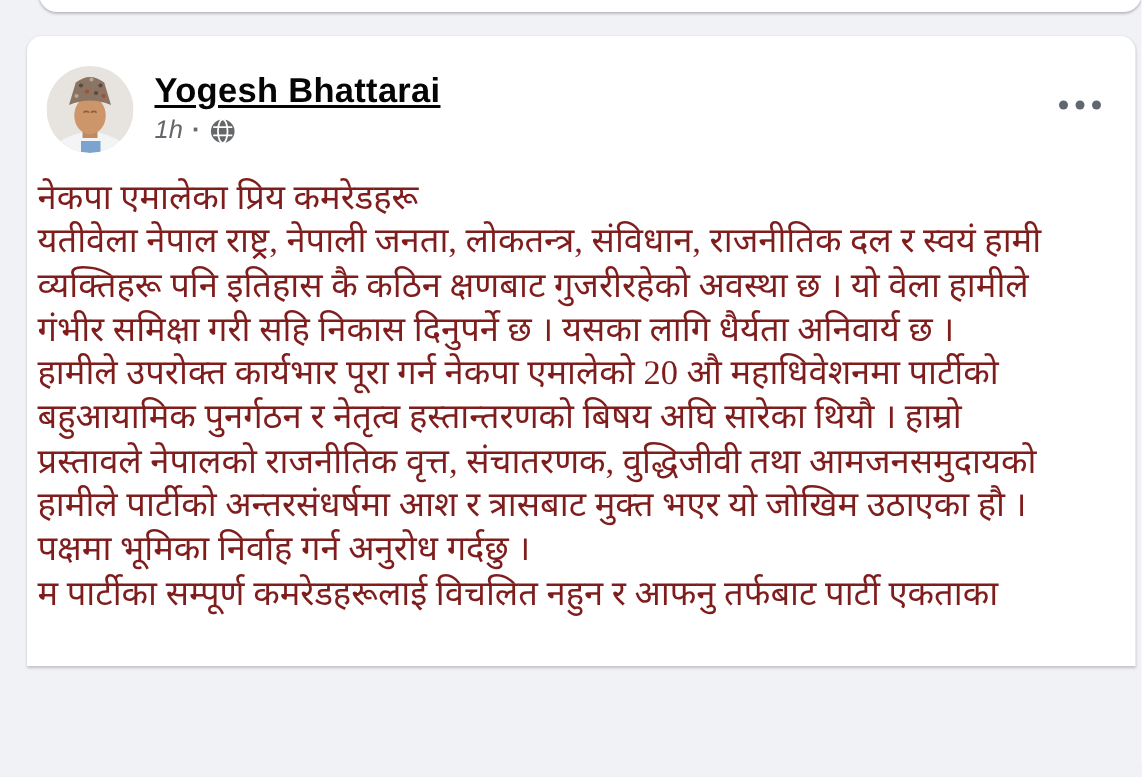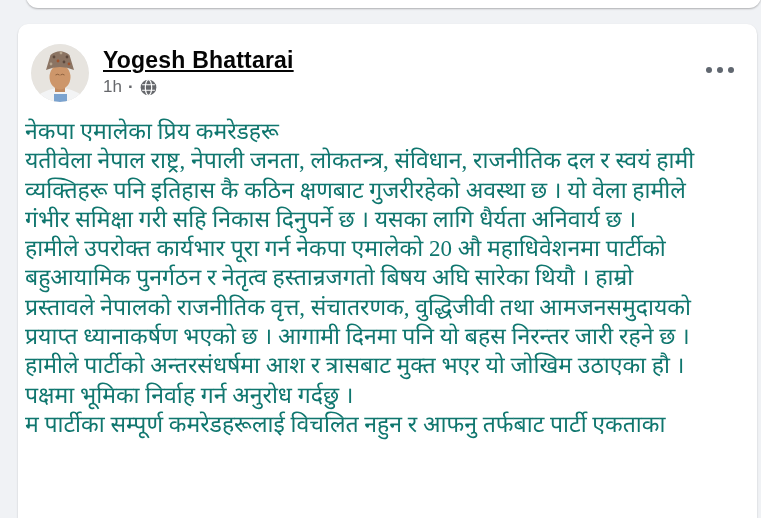--- a/index.html
+++ b/index.html
@@ -8,54 +8,54 @@
     background:#f0f2f5;
     font-family:"Liberation Sans","DejaVu Sans",sans-serif;
     overflow:hidden; position:relative;
   }
   .prev-card-edge {
     position:absolute; top:-8px; left:26px; right:0; height:16px;
     background:#ffffff; border-radius:0 0 12px 12px;
     box-shadow:0 1px 2px rgba(0,0,0,.28);
   }
   .post-card {
-    position:absolute; top:24px; left:18px; width:739px; height:494px;
+    position:absolute; top:24px; left:18px; width:739px; height:420px;
     background:#ffffff; border-radius:10px 10px 0 0;
     box-shadow:0 1px 2px rgba(0,0,0,.2);
   }
   .avatar {
     position:absolute; left:13px; top:20px; width:58px; height:58px;
     border-radius:50%; overflow:hidden; cursor:pointer;
     box-shadow:inset 0 0 0 1px rgba(0,0,0,.08);
   }
   .avatar svg { display:block; width:100%; height:100%; }
   .author-name {
     position:absolute; left:85px; top:23px;
     font-size:23px; font-weight:700; color:#050505;
     text-decoration:underline; letter-spacing:.2px; cursor:pointer;
     white-space:nowrap;
   }
   .meta-row {
     position:absolute; left:85px; top:53px;
     display:flex; align-items:center; gap:6px;
     font-size:17px; color:#65676b;
   }
-  .meta-row .ts { cursor:pointer; }
+  .meta-row .ts { cursor:pointer;font-style:italic; }
   .meta-row .sep { font-weight:700; }
   .globe { width:17px; height:17px; display:block; }
   .more-btn {
     position:absolute; left:676px; top:31px; width:52px; height:30px;
     display:flex; align-items:center; justify-content:center; gap:5px;
     background:none; border:none; border-radius:6px; cursor:pointer;
   }
   .more-btn .dot { width:6px; height:6px; border-radius:50%; background:#606770; }
   .post-text {
     position:absolute; left:7px; top:93px; width:728px;
     font-family:"Liberation Serif","DejaVu Serif",serif;
-    font-size:23px; line-height:29.3px; color:#0f766e;
+    font-size:23px; line-height:29.3px; color:#7f1d1d;
   }
   .post-text .line { white-space:nowrap; }
 </style>
 </head>
 <body>
 
 <div class="prev-card-edge"></div>
 
 <div class="post-card">
 
@@ -102,21 +102,20 @@
     <span class="dot"></span>
     <span class="dot"></span>
   </button>
 
   <div class="post-text">
     <div class="line">नेकपा एमालेका प्रिय कमरेडहरू</div>
     <div class="line">यतीवेला नेपाल राष्ट्र, नेपाली जनता, लोकतन्त्र, संविधान, राजनीतिक दल र स्वयं हामी</div>
     <div class="line">व्यक्तिहरू पनि इतिहास कै कठिन क्षणबाट गुजरीरहेको अवस्था छ । यो वेला हामीले</div>
     <div class="line">गंभीर समिक्षा गरी सहि निकास दिनुपर्ने छ । यसका लागि धैर्यता अनिवार्य छ ।</div>
     <div class="line">हामीले उपरोक्त कार्यभार पूरा गर्न नेकपा एमालेको 20 औ महाधिवेशनमा पार्टीको</div>
-    <div class="line">बहुआयामिक पुनर्गठन र नेतृत्व हस्तान्रजगतो बिषय अघि सारेका थियौ । हाम्रो</div>
+    <div class="line">बहुआयामिक पुनर्गठन र नेतृत्व हस्तान्तरणको बिषय अघि सारेका थियौ । हाम्रो</div>
     <div class="line">प्रस्तावले नेपालको राजनीतिक वृत्त, संचातरणक, वुद्धिजीवी तथा आमजनसमुदायको</div>
-    <div class="line">प्रयाप्त ध्यानाकर्षण भएको छ । आगामी दिनमा पनि यो बहस निरन्तर जारी रहने छ ।</div>
     <div class="line">हामीले पार्टीको अन्तरसंधर्षमा आश र त्रासबाट मुक्त भएर यो जोखिम उठाएका हौ ।</div>
     <div class="line">पक्षमा भूमिका निर्वाह गर्न अनुरोध गर्दछु ।</div>
     <div class="line">म पार्टीका सम्पूर्ण कमरेडहरूलाई विचलित नहुन र आफनु तर्फबाट पार्टी एकताका</div>
   </div>
 
 </div>
 
 </body></html>

